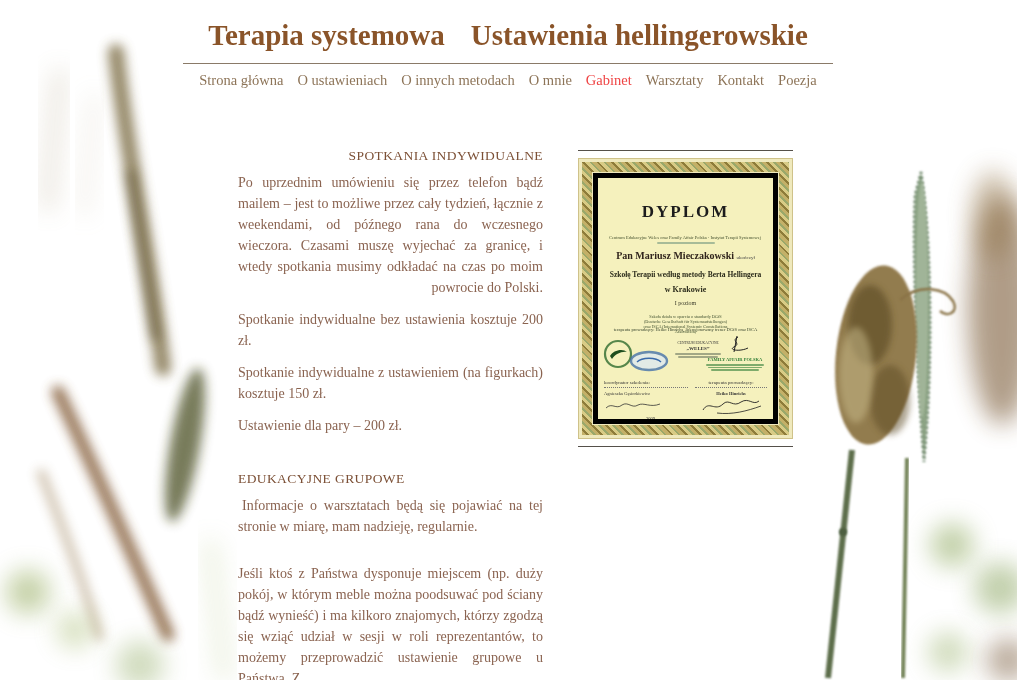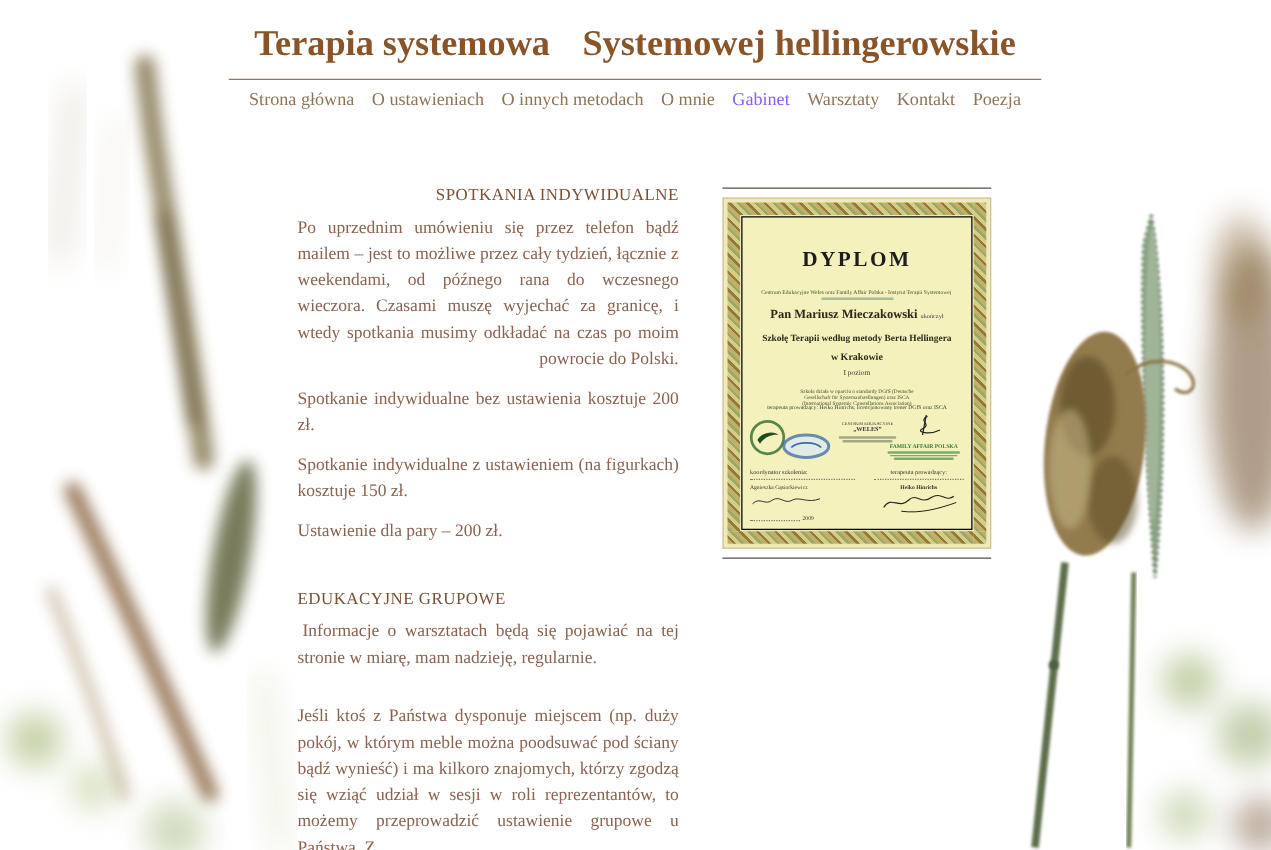--- a/index.html
+++ b/index.html
@@ -13,41 +13,41 @@
   
   .site-header{padding-top:16px;text-align:center;}
   .site-title{font-size:29px;font-weight:bold;color:#8a5429;line-height:38px;white-space:nowrap;}
   .site-title .gap{display:inline-block;width:26px;}
   .site-subtitle{font-size:20px;color:#8d6136;line-height:26px;margin-top:2px;}
 
   
   .nav-rule{border:none;border-top:1px solid #8a7a68;margin:9px 0 0 0;}
   .nav{display:flex;justify-content:center;gap:14px;margin-top:7px;font-size:14.5px;line-height:19px;color:#8d7458;}
   .nav .nav-item{cursor:pointer;white-space:nowrap;}
-  .nav .nav-item.active{color:#8b5cf6;}
+  .nav .nav-item.active{color:#ef4444;}
 
   
   .main{position:relative;margin-top:57px;}
   .text-col{position:absolute;left:55px;top:0;width:305px;color:#8a6350;}
   .text-col h2{font-size:13.5px;font-weight:normal;letter-spacing:.4px;color:#7c5036;margin:0 0 8px 0;line-height:17px;}
   .text-col h2.centered{text-align:right;}
   .text-col p{font-size:14px;line-height:21px;text-align:justify;margin:0 0 11px 0;}
   .text-col p.last-right{text-align-last:right;}
   .text-col p.indent{text-indent:4px;}
   .spacer30{height:23px;}
   .spacer24{height:15px;}
 
   
   .diploma-col{position:absolute;left:395px;top:3px;width:215px;}
   .diploma-wrap{border-top:1px solid #55504a;border-bottom:1px solid #55504a;padding:7px 0;}
   .diploma{width:215px;height:281px;background:#efe9bd;position:relative;border:1px solid #cfc28a;box-sizing:border-box;}
   .dp-frame{position:absolute;left:3px;top:3px;right:3px;bottom:3px;
     border:10px solid transparent;
     border-image:repeating-linear-gradient(45deg,#c3b068 0 3px,#8e7c3a 3px 5px,#d8cb85 5px 8px,#9aa86a 8px 10px) 10;}
-  .dp-inner{position:absolute;left:14px;top:14px;right:14px;bottom:14px;background:#f5f1bd;border:1px solid #000000;
+  .dp-inner{position:absolute;left:14px;top:14px;right:14px;bottom:14px;background:#f5f1bd;border:5px solid #000000;
     overflow:hidden;text-align:center;color:#2a2a1a;}
   .dp-title{margin-top:24px;font-size:17px;font-weight:bold;letter-spacing:2px;color:#1c1c1c;}
   .t-scale{display:flex;justify-content:center;overflow:visible;}
   .t-scale > span{white-space:nowrap;transform:scale(.5);transform-origin:50% 0;display:inline-block;}
   .dp-issuer{margin-top:13px;height:6px;font-size:9px;color:#44502e;}
   .bar{background:#5c6a58;opacity:.55;height:2px;margin:1px auto;border-radius:1px;}
   .dp-name{margin-top:6px;font-size:10px;font-weight:bold;color:#30241c;white-space:nowrap;}
   .dp-name .suffix{font-size:5px;font-weight:normal;color:#444;}
   .dp-school{margin-top:9px;font-size:7.5px;font-weight:bold;white-space:nowrap;}
   .dp-city{margin-top:6px;font-size:8px;font-weight:bold;}
@@ -120,21 +120,21 @@
   <path d="M900,300 C920,283 945,288 953,301 C959,312 948,318 940,311" stroke="#8a7347" stroke-width="2.5" fill="none" filter="url(#b1)"></path>
 
   <path d="M852,450 L828,678" stroke="#5d6e4c" stroke-width="6" filter="url(#b1)"></path>
   <circle cx="843" cy="532" r="4" fill="#4e5f40" filter="url(#b1)"></circle>
   <path d="M907,458 C906,530 904,610 903,678" stroke="#728257" stroke-width="4" filter="url(#b1)"></path>
 </svg>
 
 <div class="page">
   <div class="site-header">
     <div class="site-title">
-      <span>Terapia systemowa</span><span class="gap"></span><span>Systemowej hellingerowskie</span>
+      <span>Terapia systemowa</span><span class="gap"></span><span>Ustawienia hellingerowskie</span>
     </div>
   </div>
 
   <hr class="nav-rule">
 
   <div class="nav">
     <span class="nav-item">Strona główna</span>
     <span class="nav-item">O ustawieniach</span>
     <span class="nav-item">O innych metodach</span>
     <span class="nav-item">O mnie</span>

